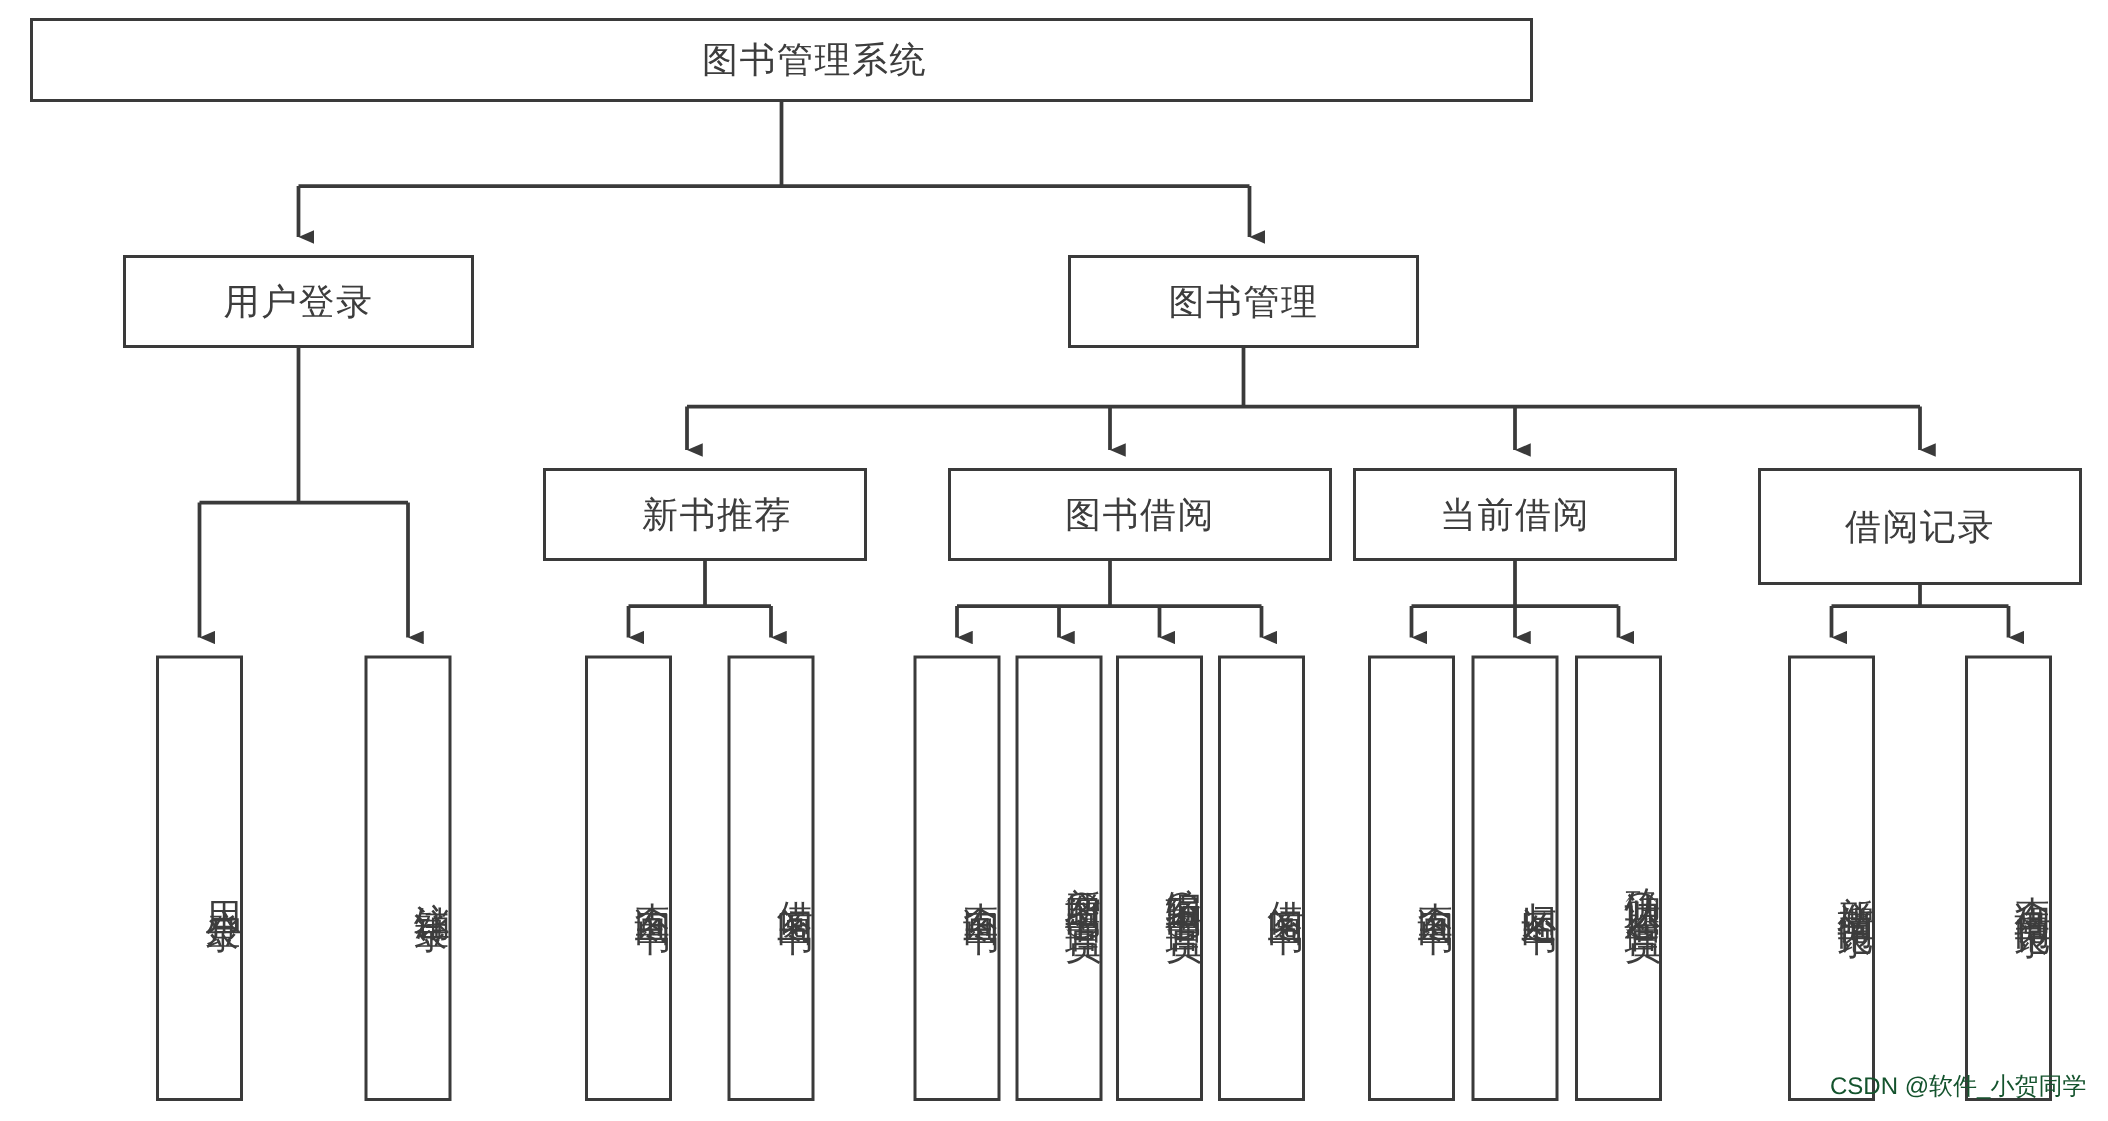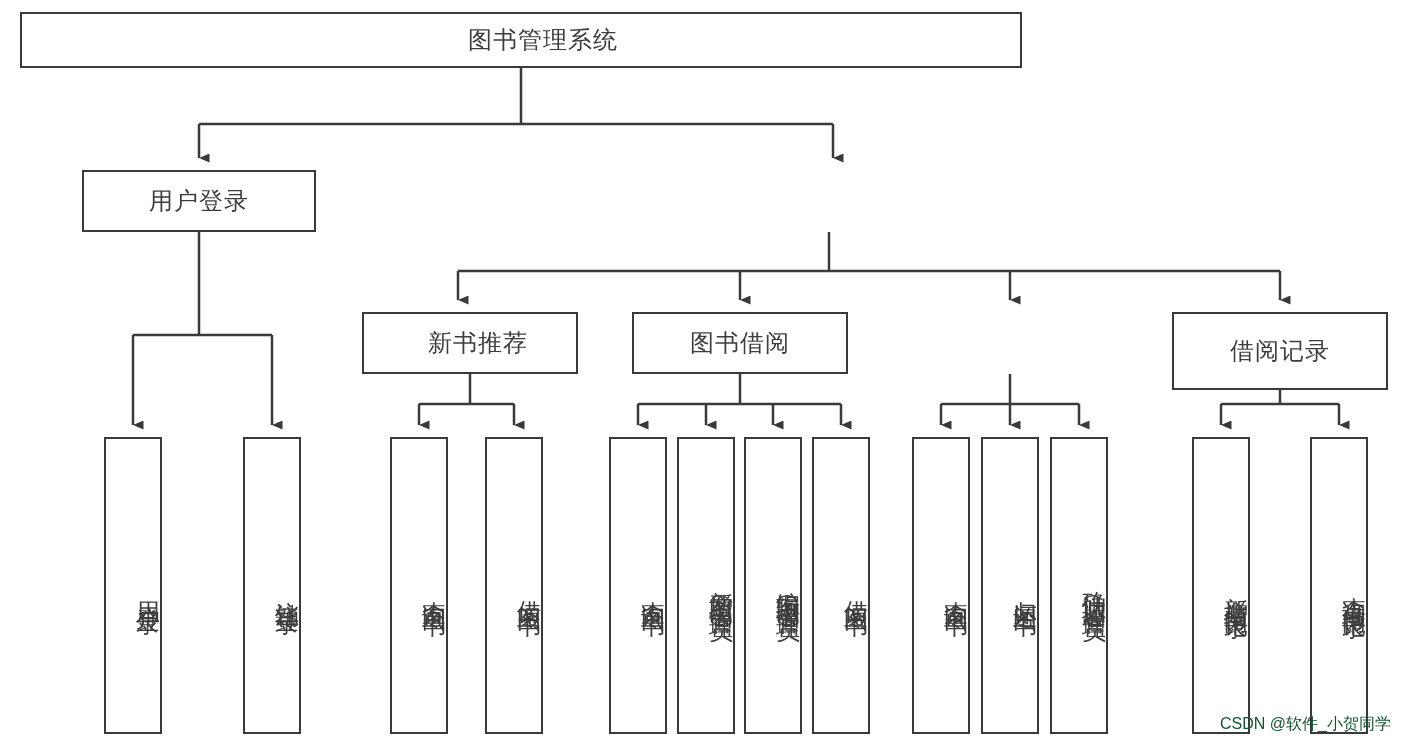--- a/index.html
+++ b/index.html
@@ -99,23 +99,25 @@
       <path d="M1280,374 L1280,404"></path>
       <path d="M1221,404 L1339,404"></path>
       <path d="M1221,404 L1221,425" marker-end="url(#arr)"></path>
       <path d="M1339,404 L1339,425" marker-end="url(#arr)"></path>
     </g>
   </svg>
 
   <div class="node h root" style="left:20px;top:12px;width:1002px;height:56px;">图书管理系统</div>
 
   <div class="node h" style="left:82px;top:170px;width:234px;height:62px;">用户登录</div>
+  <div class="node h" style="left:712px;top:170px;width:234px;height:62px;">图书管理</div>
 
   <div class="node h" style="left:362px;top:312px;width:216px;height:62px;padding-left:16px;">新书推荐</div>
-  <div class="node h" style="left:632px;top:312px;width:216px;height:62px;">图书借阅</div>
+  <div class="node h" style="left:632px;top:312px;width:256px;height:62px;">图书借阅</div>
+  <div class="node h" style="left:902px;top:312px;width:216px;height:62px;">当前借阅</div>
   <div class="node h" style="left:1172px;top:312px;width:216px;height:78px;">借阅记录</div>
 
   <div class="node v" style="left:104px;top:437px;width:58px;height:297px;">
     <span>用户登录</span>
   </div>
   <div class="node v" style="left:243px;top:437px;width:58px;height:297px;">
     <span>注销登录</span>
   </div>
 
   <div class="node v" style="left:390px;top:437px;width:58px;height:297px;">

